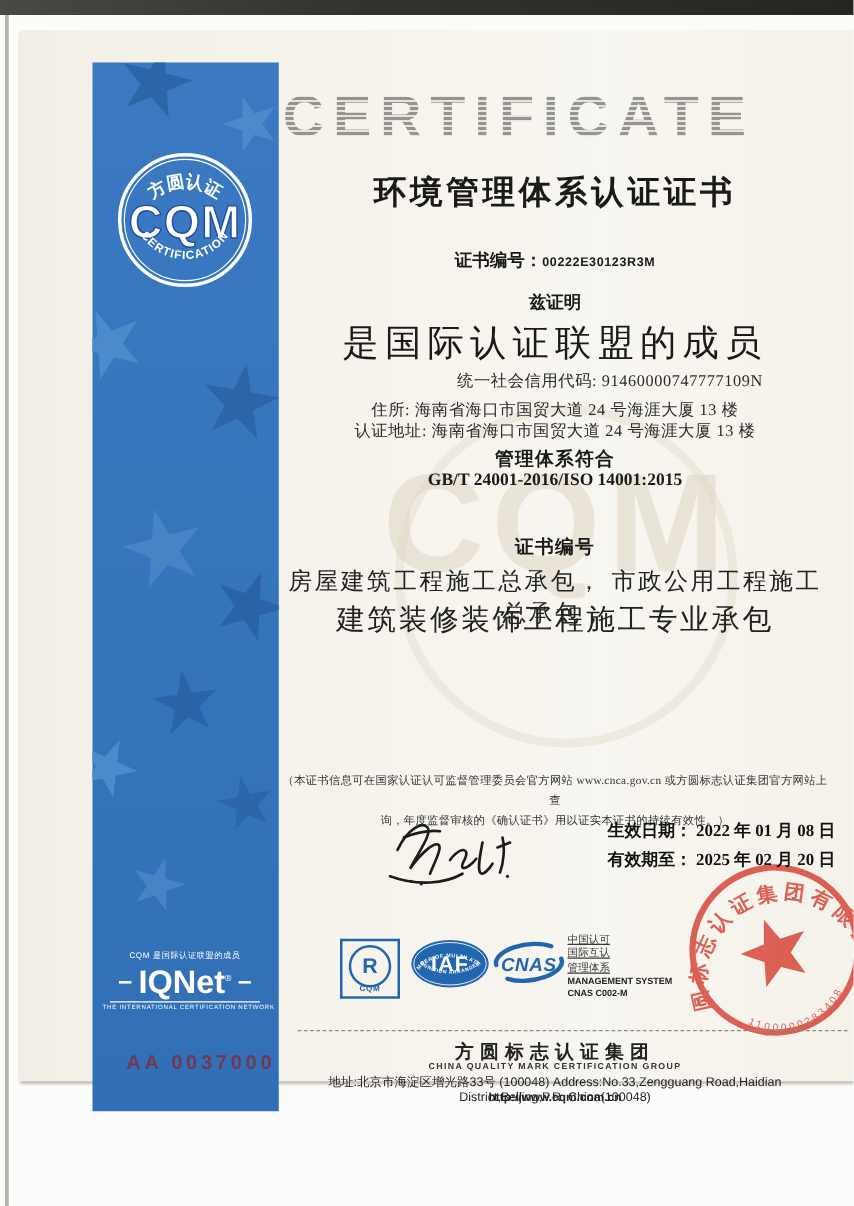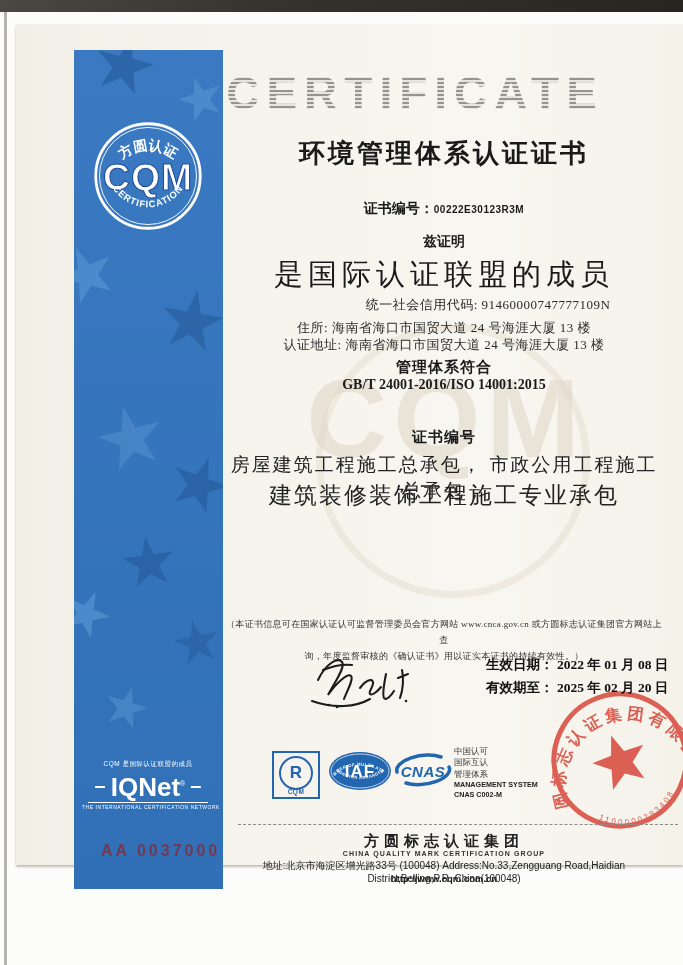--- a/index.html
+++ b/index.html
@@ -60,21 +60,21 @@
   
   .rcqm{position:absolute;left:256px;top:727px;width:44px;height:44px;border:2px solid #2166ae;
         display:flex;flex-direction:column;align-items:center;justify-content:center;background:transparent;}
   .rcqm .circ{width:30px;height:30px;border:2px solid #2166ae;border-radius:50%;
         display:flex;align-items:center;justify-content:center;
         font-family:"Liberation Sans",sans-serif;font-weight:700;font-size:17px;color:#2166ae;}
   .rcqm .sub{font-family:"Liberation Sans",sans-serif;font-weight:700;font-size:6.5px;color:#2166ae;margin-top:-2px;letter-spacing:.5px;}
   .iaf{position:absolute;left:312px;top:727px;}
   .cnas{position:absolute;left:377px;top:728px;}
   .acc{position:absolute;left:438px;top:722px;color:#3a3a3a;font-family:"Liberation Sans",sans-serif;}
-  .acc .zh{font-size:8.5px;line-height:1.35;}
+  .acc .zh{font-size:8.5px;line-height:1.35;text-decoration:underline;}
   .acc .en{font-size:7.2px;font-weight:700;line-height:1.35;color:#222;}
   
   .seal{position:absolute;left:518px;top:650px;width:172px;height:172px;mix-blend-mode:multiply;}
   
   .sig{position:absolute;left:288px;top:626px;}
   
   .divider{position:absolute;left:222px;top:800px;width:440px;border-top:1px dashed #8b8b88;}
   .grp{top:808px;font-size:15px;font-weight:700;letter-spacing:5px;color:#222;}
   .grpen{top:826px;font-family:"Liberation Sans",sans-serif;font-size:7px;font-weight:700;letter-spacing:1.1px;color:#333;}
   .footaddr{top:835px;font-size:10px;color:#222;font-family:"Liberation Sans",sans-serif;letter-spacing:0;}

